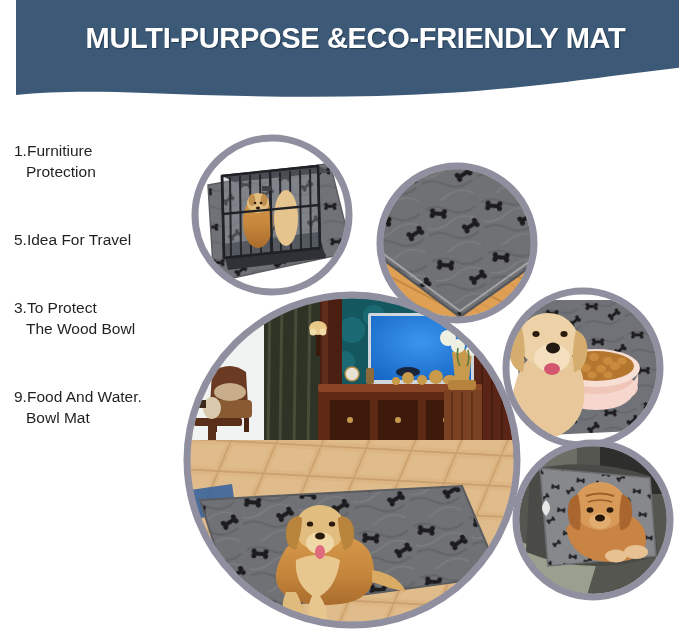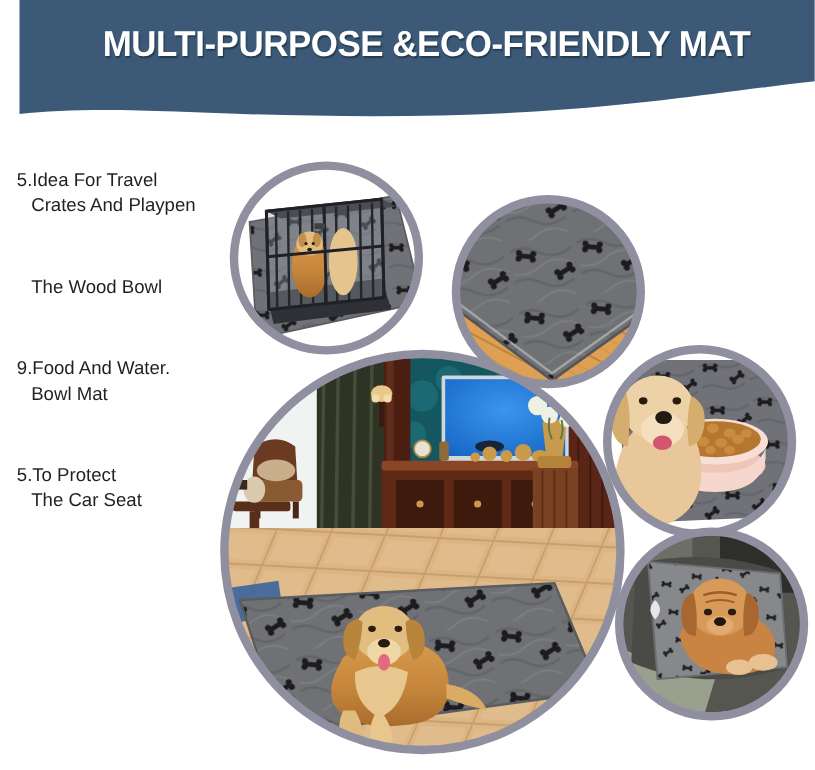--- a/index.html
+++ b/index.html
@@ -81,33 +81,33 @@
 
   <div class="header-wrap">
     <svg width="679" height="112" viewBox="0 0 679 112">
       <path d="M0,0 L679,0 L679,66 C600,74 540,86 430,93 C330,99 230,97 130,93 C80,91 36,91 0,95 Z" fill="#3c5a78"></path>
     </svg>
     <div class="header-title">MULTI-PURPOSE &amp;ECO-FRIENDLY MAT</div>
   </div>
 
   <div class="feature-list">
     <div class="feature-item">
-      <span class="line1">5.Idea For Travel</span>
-      <span class="line2">Crates And Playpen</span>
+      <span class="line1">1.Furnitiure</span>
+      <span class="line2">Protection</span>
     </div>
     <div class="feature-item">
+      <span class="line1">5.Idea For Travel</span>
+    </div>
+    <div class="feature-item">
+      <span class="line1">3.To Protect</span>
       <span class="line2">The Wood Bowl</span>
     </div>
     <div class="feature-item">
       <span class="line1">9.Food And Water.</span>
       <span class="line2">Bowl Mat</span>
-    </div>
-    <div class="feature-item">
-      <span class="line1">5.To Protect</span>
-      <span class="line2">The Car Seat</span>
     </div>
   </div>
 
   <div class="collage">
     <svg width="679" height="642" viewBox="0 0 679 642">
       <defs>
 
         <g id="bone-shape">
           <circle cx="3" cy="3" r="3"></circle>
           <circle cx="3" cy="8.5" r="3"></circle>

